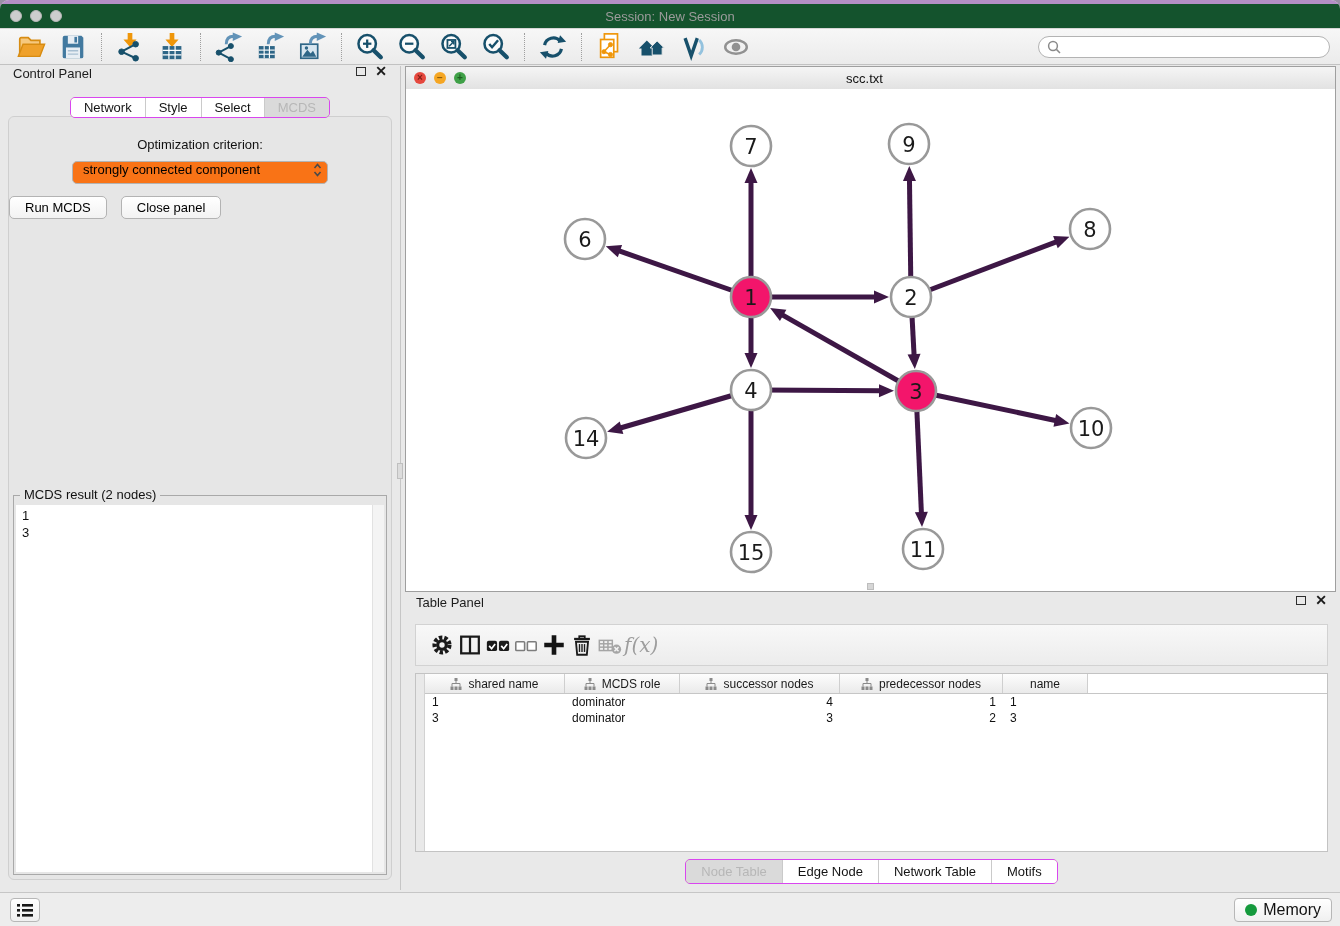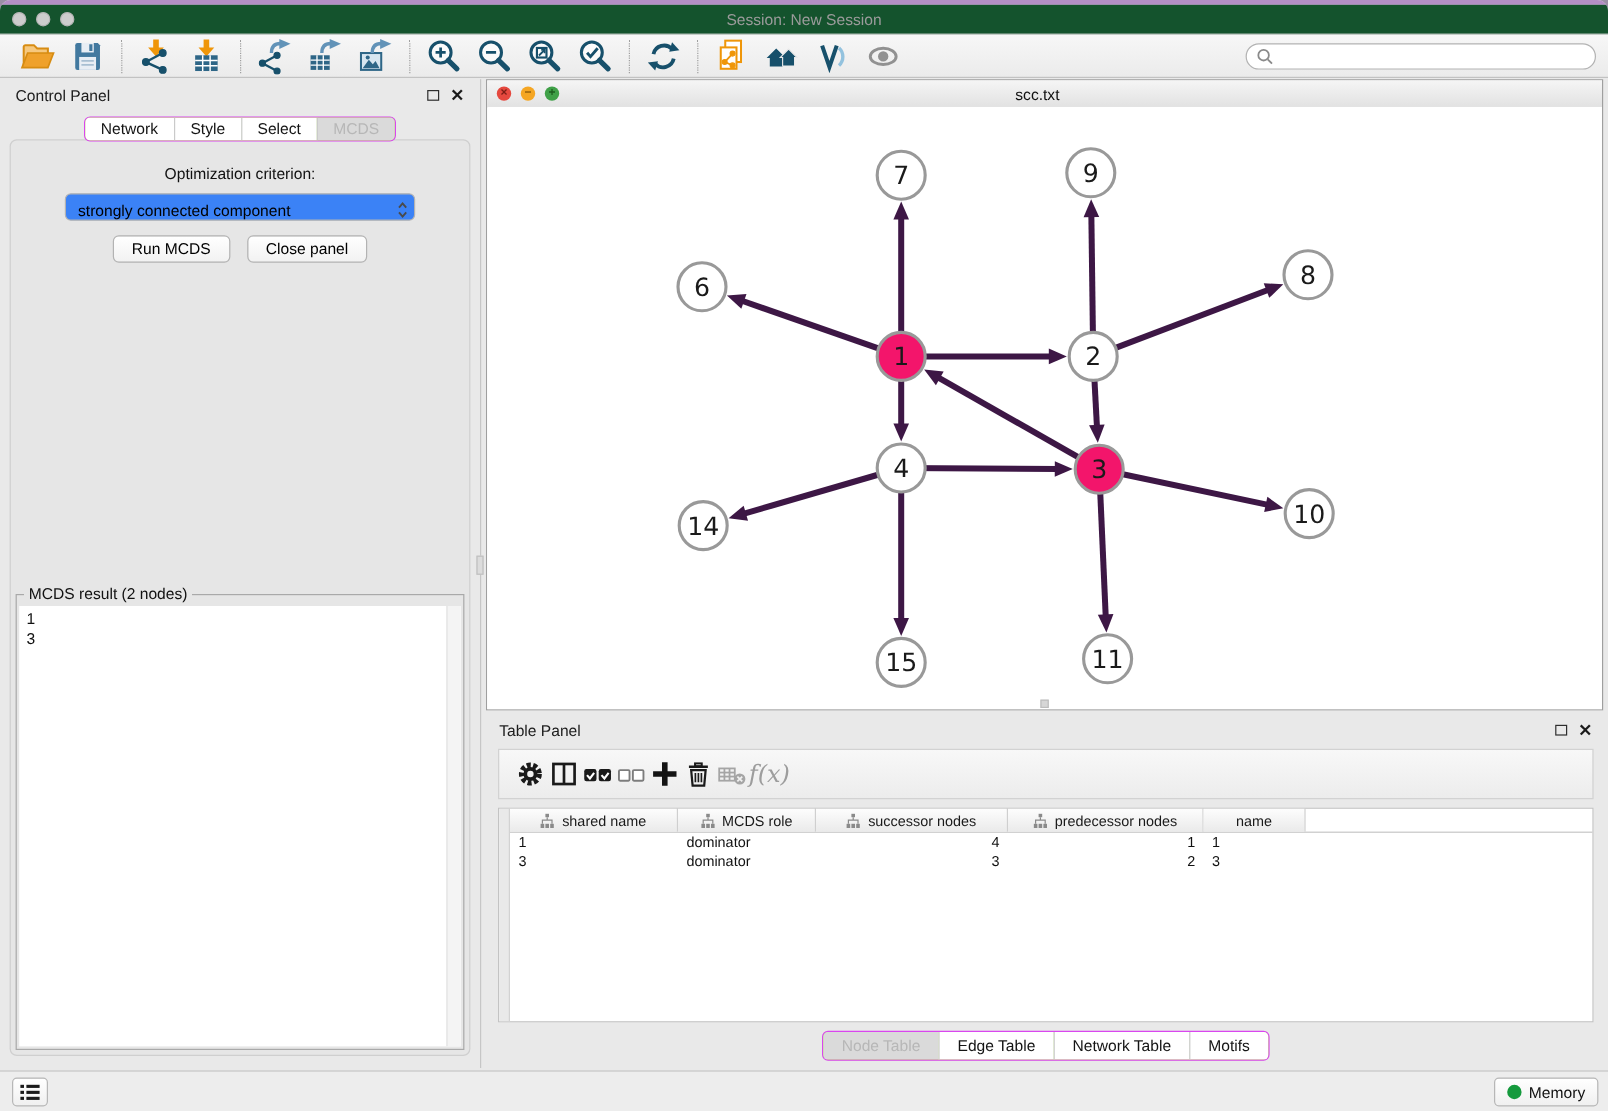--- a/index.html
+++ b/index.html
@@ -20,41 +20,41 @@
            display:flex;align-items:center;padding:0 10px;box-sizing:border-box;}
   .tbtn{width:42px;height:32px;display:flex;align-items:center;justify-content:center;}
   .tbtn svg{display:block;}
   .tsep{width:0;height:28px;border-left:1px dotted #9f9f9f;margin:0 7px;}
   .search-wrap{margin-left:auto;display:flex;align-items:center;width:292px;height:22px;
                background:#fff;border:1px solid #b3b3b3;border-radius:12px;padding:0 8px;box-sizing:border-box;}
   .search-wrap input{border:none;outline:none;flex:1;font-size:12px;margin-left:5px;background:transparent;
                      font-family:"Liberation Sans",sans-serif;}
 
   
-  .panel-header{height:26px;display:flex;align-items:center;font-size:13px;color:#1c1c1c;}
+  .panel-header{height:26px;display:flex;align-items:flex-start;font-size:13px;color:#1c1c1c;}
   .panel-title{margin-left:13px;}
   .win-controls{margin-left:auto;display:flex;align-items:center;gap:9px;margin-right:13px;}
   .float-btn{width:10px;height:9px;border:1.6px solid #2e2e2e;display:inline-block;box-sizing:border-box;}
   .close-btn{font-size:14px;font-weight:bold;color:#1a1a1a;line-height:10px;}
 
   
   .control-panel{position:absolute;left:0;top:66px;width:400px;height:824px;background:#e9e9e9;}
   .seg-row{position:absolute;top:31px;left:0;right:0;display:flex;justify-content:center;z-index:3;}
   .seg{display:inline-flex;border:1px solid #d946ef;border-radius:5px;overflow:hidden;background:#bef264;text-align:center;}
   .seg .tab{padding:2px 13px;font-size:13px;color:#141414;background:#fff;border-left:1px solid #cacaca;cursor:default;white-space:nowrap;}
   .seg .tab:first-child{border-left:none;}
   .seg .tab.selected{background:#dadada;color:#b7b7b7;}
   .cp-content{position:absolute;left:8px;right:8px;top:50px;bottom:10px;background:#e6e6e6;
               border:1px solid #cfcfcf;border-radius:6px;}
   .opt-label{margin-top:20px;text-align:center;font-size:13px;color:#111;}
-  .select{display:flex;align-items:flex-end;width:292px;height:23px;margin:9px auto 0;
-          background:#3b82f6;border:1px solid #b3b3b3;border-radius:5px;padding:0 5px 0 10px;
+  .select{display:flex;align-items:flex-start;width:256px;height:23px;margin:9px auto 0;
+          background:#f97316;border:1px solid #b3b3b3;border-radius:5px;padding:0 5px 0 10px;
           font-size:13px;box-sizing:border-box;}
   .select .val{flex:1;}
-  .btn-row{display:flex;justify-content:center;gap:14px;margin-top:12px;}
+  .btn-row{display:flex;gap:14px;margin-top:12px;}
   .btn{background:linear-gradient(#ffffff,#f2f2f2);border:1px solid #b3b3b3;border-radius:5px;
        font-size:13px;padding:0 15px;height:23px;display:flex;align-items:center;font-family:"Liberation Sans",sans-serif;}
   .groupbox{position:absolute;left:4px;right:4px;top:378px;bottom:4px;border:1px solid #a9a9a9;}
   .groupbox-label{position:absolute;top:-9px;left:6px;background:#e6e6e6;padding:0 4px;font-size:13px;color:#111;}
   .result-area{position:absolute;left:2px;right:2px;top:9px;bottom:2px;background:#fff;overflow:hidden;}
   .result-scroll{position:absolute;right:0;top:0;bottom:0;width:11px;background:#f4f4f4;border-left:1px solid #e2e2e2;}
   .result-lines{padding:2px 6px;font-size:13px;color:#111;line-height:17px;}
 
   
   .network-window{position:absolute;left:405px;top:66px;width:931px;height:526px;background:#fff;
@@ -89,21 +89,21 @@
   .td{font-size:12px;color:#111;box-sizing:border-box;padding:0 7px;white-space:nowrap;}
   .tp-tabs{position:absolute;left:0;right:0;bottom:0;height:38px;display:flex;align-items:center;justify-content:center;}
   .tp-tabs .tab{padding:4px 15px;}
 
   
   .statusbar{position:absolute;left:0;right:0;top:892px;height:34px;background:#ededed;border-top:1px solid #c6c6c6;}
   .sb-left{position:absolute;left:10px;top:5px;width:30px;height:24px;background:linear-gradient(#fff,#f0f0f0);
            border:1px solid #b7b7b7;border-radius:4px;display:flex;align-items:center;justify-content:center;box-sizing:border-box;}
   .sb-mem{position:absolute;right:8px;top:5px;height:24px;background:linear-gradient(#fff,#f0f0f0);
           border:1px solid #b7b7b7;border-radius:4px;display:flex;align-items:center;gap:6px;
-          padding:0 10px;font-size:13px;color:#111;box-sizing:border-box;}
+          padding:0 10px;font-size:16px;color:#111;box-sizing:border-box;}
   .mem-dot{width:12px;height:12px;border-radius:50%;}
 </style>
 </head>
 <body>
 
 <div class="app">
   <div class="top-accent"></div>
 
   <div class="titlebar">
     <div class="traffic">
@@ -572,21 +572,21 @@
               <div class="td" style="width: 160px; text-align: right;">3</div>
               <div class="td" style="width: 163px; text-align: right;">2</div>
               <div class="td" style="width: 85px; text-align: left;">3</div>
             </div>
           </div>
       </div>
     </div>
     <div class="tp-tabs">
         <span class="seg" id="tp-tabs">
           <span class="tab selected">Node Table</span>
-          <span class="tab">Edge Table</span>
+          <span class="tab">Edge Node</span>
           <span class="tab">Network Table</span>
           <span class="tab">Motifs</span>
         </span>
       </div>
   </div>
 
   <div class="statusbar">
     <span class="sb-left">
       <svg width="18" height="15" viewBox="0 0 18 15">
         <g fill="#1a1a1a">

